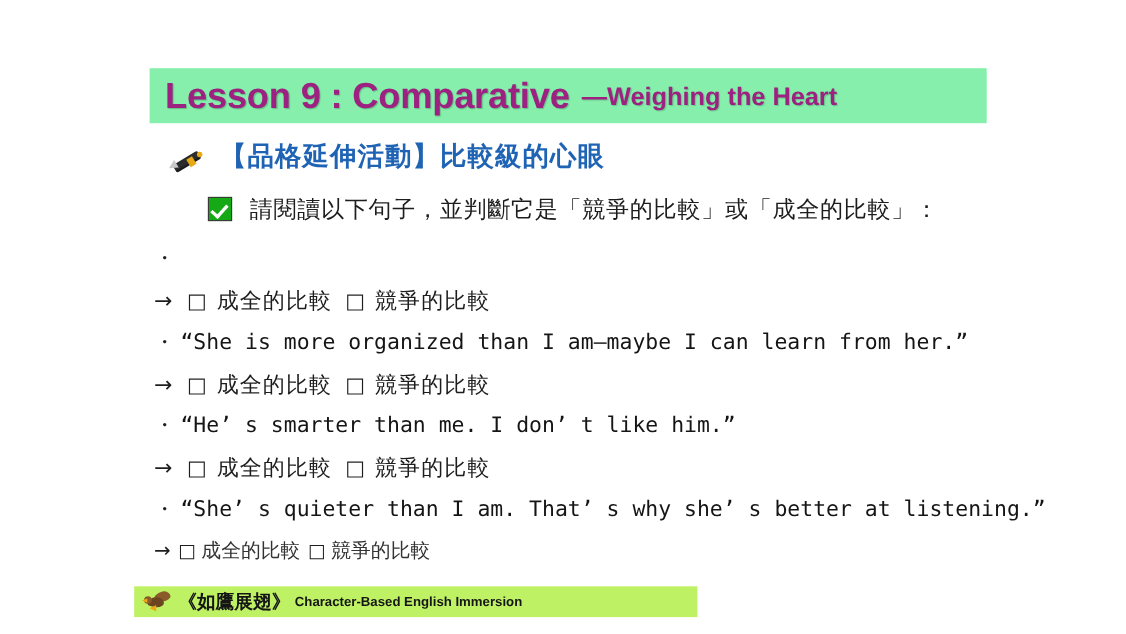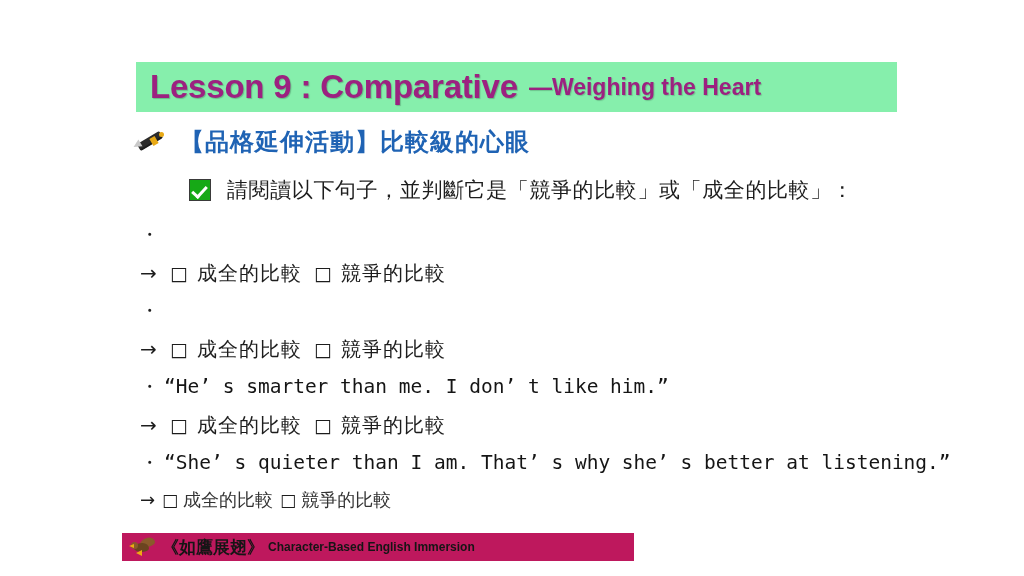--- a/index.html
+++ b/index.html
@@ -40,24 +40,24 @@
     font-size: 23px;
     font-weight: bold;
     margin-left: 11px;
     text-shadow: 1px 1px 1px rgba(0,0,0,0.18);
     text-align: center;
   }
 
   
   #activity-heading {
     position: absolute;
-    left: 132px;
+    left: 152px;
     top: 126px;
     display: flex;
-    align-items: flex-start;
+    align-items: flex-end;
     white-space: nowrap;
   }
   .pencil-icon {
     width: 34px;
     height: 26px;
     position: relative;
     display: inline-block;
     flex: none;
   }
   .pencil-icon .body {
@@ -220,21 +220,21 @@
     color: #333333;
   }
 
   
   #footer-bar {
     position: absolute;
     left: 122px;
     top: 533px;
     width: 512px;
     height: 28px;
-    background: #be185d;
+    background: #bef264;
     display: flex;
     align-items: center;
     white-space: nowrap;
   }
   .eagle-icon {
     position: relative;
     width: 26px;
     height: 20px;
     margin-left: 8px;
     flex: none;
@@ -333,20 +333,21 @@
   <div class="option-row" id="option-row-1">
     <span class="option-arrow">→</span>
     <span class="option-box">□</span>
     <span class="option-label">成全的比較</span>
     <span class="option-box">□</span>
     <span class="option-label">競爭的比較</span>
   </div>
 
   <div class="sentence-row">
     <span class="sentence-bullet">・</span>
+    <span class="sentence-text">“She is more organized than I am—maybe I can learn from her.”</span>
   </div>
   <div class="option-row" id="option-row-2">
     <span class="option-arrow">→</span>
     <span class="option-box">□</span>
     <span class="option-label">成全的比較</span>
     <span class="option-box">□</span>
     <span class="option-label">競爭的比較</span>
   </div>
 
   <div class="sentence-row">

